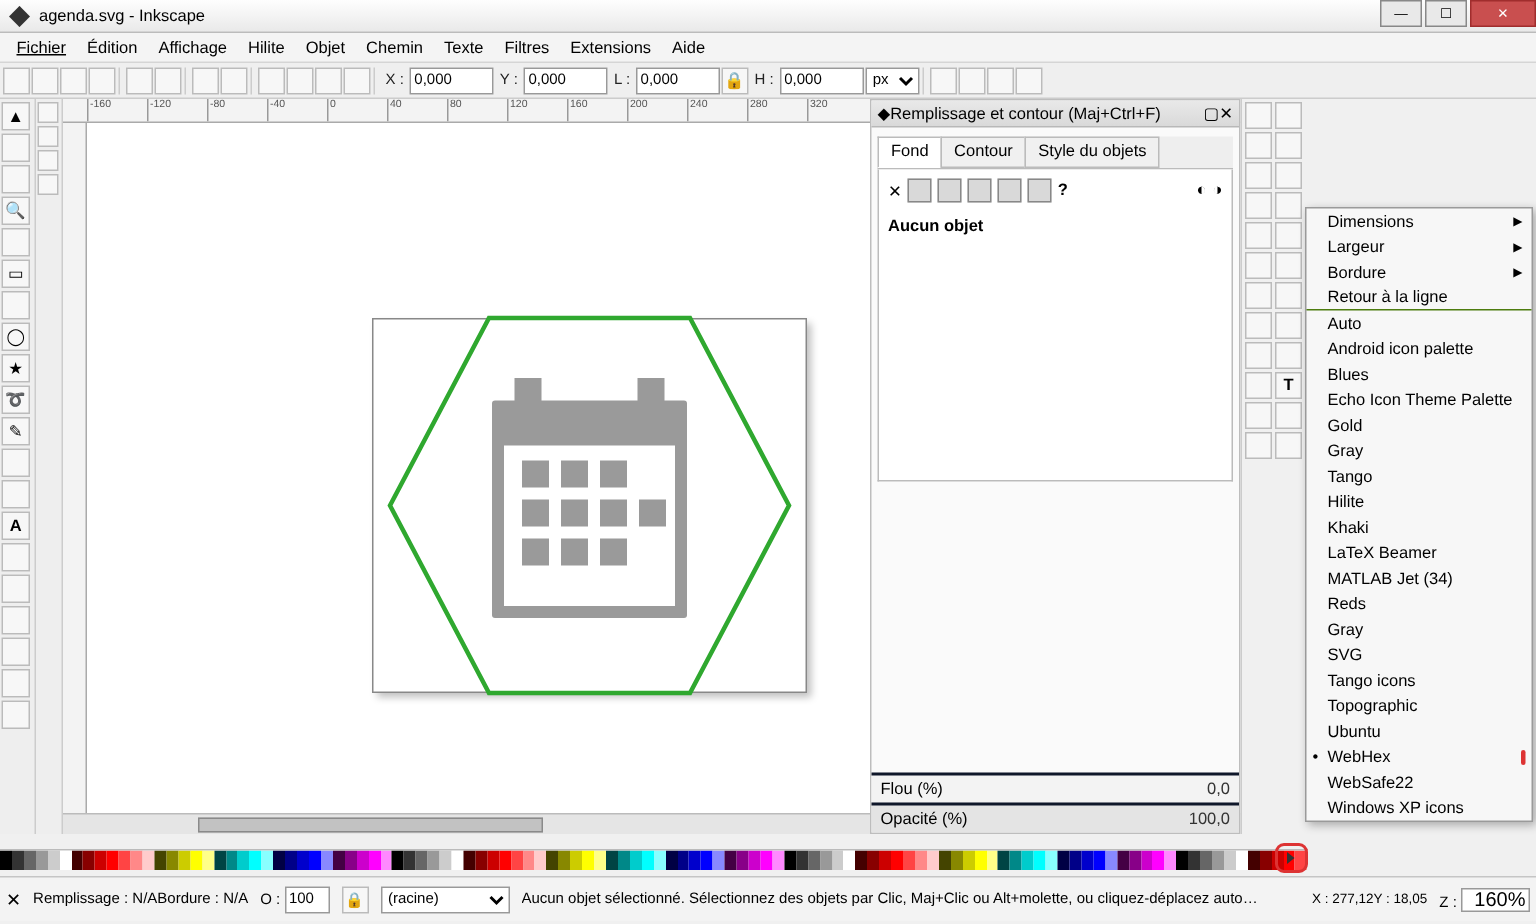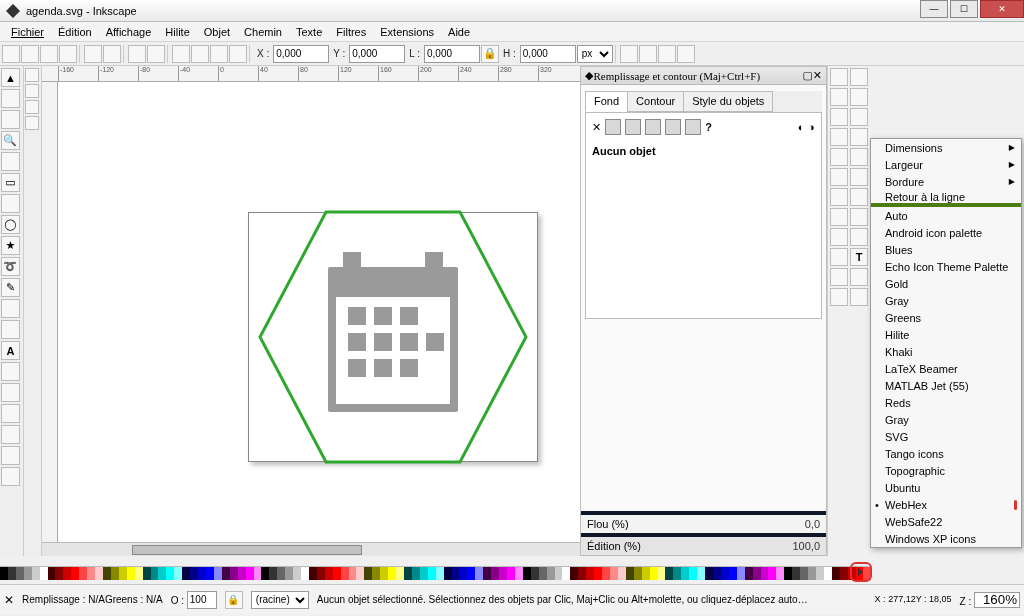--- a/index.html
+++ b/index.html
@@ -37,38 +37,38 @@
 .canvas { flex:1; background:#fff; position:relative; overflow:hidden;}
 .page { position:absolute; left:190px; top:130px; width:290px; height:250px; background:#fff; border:1px solid #888; box-shadow:3px 3px 5px rgba(0,0,0,0.25);}
 .hex { position:absolute; left:200px; top:125px; }
 .cal { fill:#9a9a9a;}
 .scroll-h { height:14px; background:#e5e5e5; border-top:1px solid #bbb; position:relative;}
 .scroll-h .thumb{ position:absolute; left:90px; width:230px; height:10px; top:2px; background:#c2c2c2; border:1px solid #8a8a8a;}
 .scroll-v-outer { width:14px; background:#e5e5e5; border-left:1px solid #bbb;}
 
 .fillpanel { position:absolute; top:66px; left:580px; width:247px; height:490px; background:#fafafa; border:1px solid #bdbdbd; display:flex; flex-direction:column; font-size:11px;}
 .fillpanel .titlebar2 { height:18px; background:linear-gradient(#e9e9e9,#d9d9d9); display:flex; align-items:center; padding:0 4px; border-bottom:1px solid #b8b8b8;}
-.fillpanel .titlebar2 .ttxt { flex:1;font-family:Liberation Serif, serif;}
+.fillpanel .titlebar2 .ttxt { flex:1;}
 .tabs { display:flex; height:22px; border-bottom:1px solid #bbb; background:#eee; margin:6px 4px 0;}
 .tab { padding:3px 8px; border:1px solid #bbb; background:#f0f0f0; margin-right:-1px; font-size:11px;}
 .tab.active { background:#fff; border-bottom-color:#fff;}
 .fillbody { padding:6px; flex:1; background:#fff; margin:0 4px; border:1px solid #bbb; border-top:none;}
 .fillicons { display:flex; gap:4px; align-items:center;}
 .fbox { width:16px; height:16px; border:1px solid #888; background:#d9d9d9;}
 .fillmsg { font-weight:bold; margin-top:10px;}
-.panel-row { display:flex; align-items:center; padding:3px 6px; border-top:4px solid #0f172a; background:#f3f3f3;gap:40px;}
+.panel-row { display:flex; align-items:center; padding:3px 6px; border-top:2px solid #0f172a; background:#f3f3f3;gap:40px;}
 .panel-row .lbl { flex:1;}
 .panel-row .val { color:#333;}
 
 .rightdock { position:absolute; top:66px; left:827px; width:45px; height:490px; background:#f0f0f0; border-left:1px solid #ccc; display:flex; flex-wrap:wrap; align-content:flex-start; gap:2px; padding:2px;}
 .rightdock .tbtn { width:18px; height:18px;}
 
 .ctxmenu { position:absolute; top:138px; left:870px; width:152px; background:#f7f7f7; border:1px solid #9a9a9a; box-shadow:2px 2px 6px rgba(0,0,0,0.3); font-size:11px;}
 .ctxmenu .mi { height:17px; display:flex; align-items:center; padding:0 14px; position:relative; white-space:nowrap;}
-.ctxmenu .mi.sep-after { border-bottom:4px solid #4d7c0f;}
+.ctxmenu .mi.sep-after { border-bottom:1px solid #4d7c0f;}
 .ctxmenu .mi .arrow { position:absolute; right:6px; font-size:8px;}
 .ctxmenu .mi.bullet::before { content:"•"; position:absolute; left:4px;}
 .ctxmenu .mi.mark::after { content:""; width:3px;height:10px;background:#d33;position:absolute;right:4px;border-radius:2px;}
 
 .palette-strip { position:absolute; top:566px; left:0; width:872px; height:14px; display:flex; overflow:hidden; border-top:1px solid #bbb;}
 .palette-strip .sw { width:8px; height:100%;}
 .palette-arrow { position:absolute; top:562px; left:850px; width:22px; height:20px; border:2px solid #d33; border-radius:6px;}
 .palette-arrow .tri { position:absolute; left:6px; top:4px; width:0;height:0;border-top:4px solid transparent;border-bottom:4px solid transparent;border-left:5px solid #333;}
 
 .status { position:absolute; top:584px; left:0; right:0; height:30px; background:#f3f3f3; border-top:1px solid #c5c5c5; display:flex; align-items:center; font-size:10px; padding:0 4px; gap:8px;}
@@ -250,21 +250,21 @@
       <span>◑</span>
     </div>
     <div class="fillmsg">Aucun objet</div>
   </div>
   <div style="flex:1"></div>
   <div class="panel-row">
     <span class="lbl">Flou (%)</span>
     <span class="val">0,0</span>
   </div>
   <div class="panel-row" style="background:#e4e4e4;">
-    <span class="lbl">Édition (%)</span>
+    <span class="lbl">Opacité (%)</span>
     <span class="val">100,0</span>
   </div>
 </div>
 
 <div class="rightdock">
   <div class="tbtn"></div>
     <div class="tbtn"></div>
   <div class="tbtn"></div>
     <div class="tbtn"></div>
   <div class="tbtn"></div>
@@ -304,25 +304,25 @@
       <span>Bordure</span>
       <span class="arrow">▶</span>
     </div>
   <div class="mi sep-after">Retour à la ligne</div>
   <div class="mi">Auto</div>
   <div class="mi">Android icon palette</div>
   <div class="mi">Blues</div>
   <div class="mi">Echo Icon Theme Palette</div>
   <div class="mi">Gold</div>
   <div class="mi">Gray</div>
-  <div class="mi">Greens</div>
+  <div class="mi">Tango</div>
   <div class="mi">Hilite</div>
   <div class="mi">Khaki</div>
   <div class="mi">LaTeX Beamer</div>
-  <div class="mi">MATLAB Jet (55)</div>
+  <div class="mi">MATLAB Jet (34)</div>
   <div class="mi">Reds</div>
   <div class="mi">Gray</div>
   <div class="mi">SVG</div>
   <div class="mi">Tango icons</div>
   <div class="mi">Topographic</div>
   <div class="mi">Ubuntu</div>
   <div class="mi bullet mark">WebHex</div>
   <div class="mi">WebSafe22</div>
   <div class="mi">Windows XP icons</div>
 </div>
@@ -440,24 +440,24 @@
     <div class="sw" style="background: rgb(255, 68, 68);"></div>
   </div>
 <div class="palette-arrow">
     <div class="tri"></div>
   </div>
 
 <div class="status">
   <span style="font-size:12px;">✕</span>
   <div class="stackedL cell">
     <span><span>Remplissage :</span> <span>N/A</span></span>
-    <span><span>Greens :</span> <span>N/A</span></span>
+    <span><span>Bordure :</span> <span>N/A</span></span>
   </div>
   <span class="cell"><span>O :</span> <input class="tinput" style="width: 30px;" value="100"></span>
   <div class="tbtn">🔒</div>
-  <select class="tselect" style="width:58px"><option>(racine)</option></select>
+  <select class="tselect" style="width:86px"><option>(racine)</option></select>
   <span class="big cell">Aucun objet sélectionné. Sélectionnez des objets par Clic, Maj+Clic ou Alt+molette, ou cliquez-déplacez auto…</span>
   <div class="stackedL coords cell">
     <span><span>X :</span> <span>277,12</span></span>
     <span><span>Y :</span> <span>18,05</span></span>
   </div>
   <span class="cell"><span>Z :</span> <input class="zmbox" value="160%" style=""></span>
 </div>
 
 </body></html>

